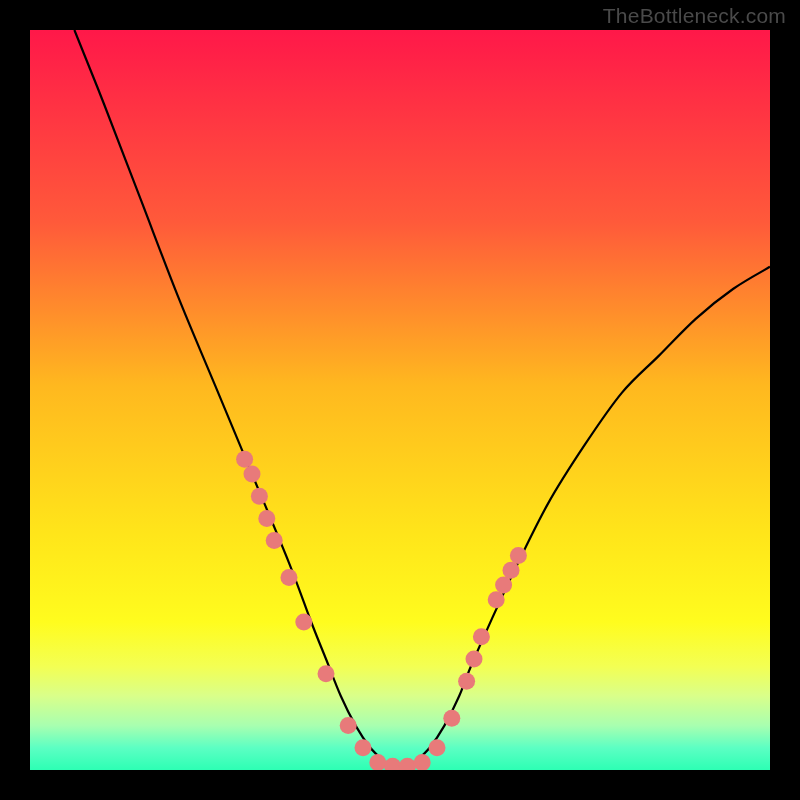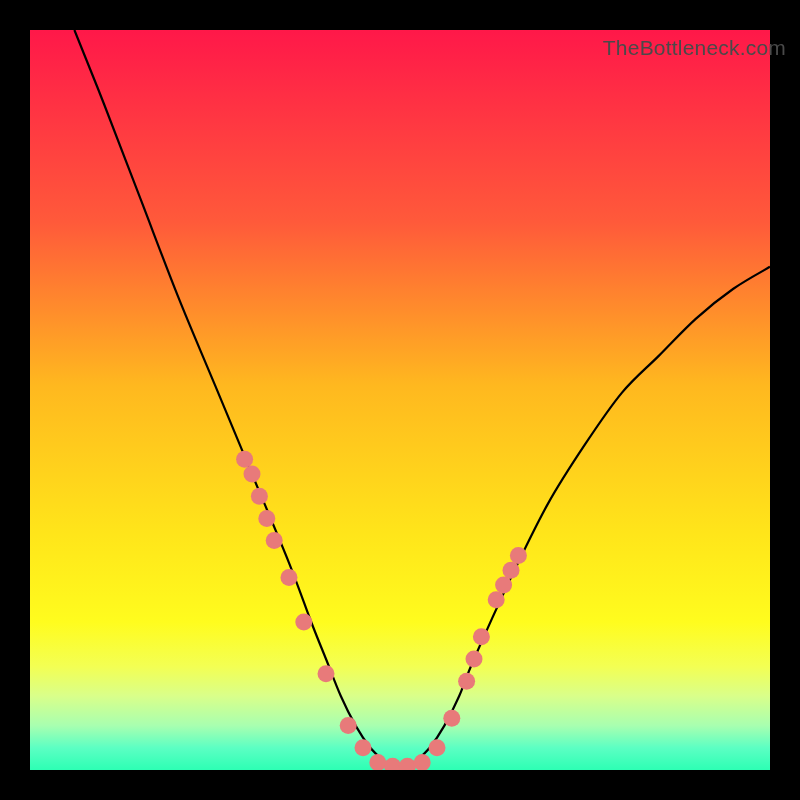--- a/index.html
+++ b/index.html
@@ -1,17 +1,17 @@
 <!DOCTYPE html>
 <html><head>
   <meta charset="utf-8">
   <style>
     * { margin: 0; padding: 0; box-sizing: border-box; }
     body { width: 800px; height: 800px; background: #000; position: relative; font-family: Arial, sans-serif; }
-    .watermark { position: absolute; top: 4px; right: 14px; color: #4a4a4a; font-size: 21px; font-weight: 500; z-index: 10; letter-spacing: 0.2px; margin-top: 32px; }
+    .watermark { position: absolute; top: 4px; right: 14px; color: #4a4a4a; font-size: 21px; font-weight: 500; z-index: 10; letter-spacing: 0.2px; }
     .plot-area { position: absolute; top: 30px; left: 30px; width: 740px; height: 740px; }
     .gradient-bg { position: absolute; top: 0; left: 0; width: 100%; height: 100%; }
     .curves { position: absolute; top: 0; left: 0; width: 100%; height: 100%; }
   </style>
 </head>
 <body>
 
 <div class="watermark">TheBottleneck.com</div>
 
 <div class="plot-area">

